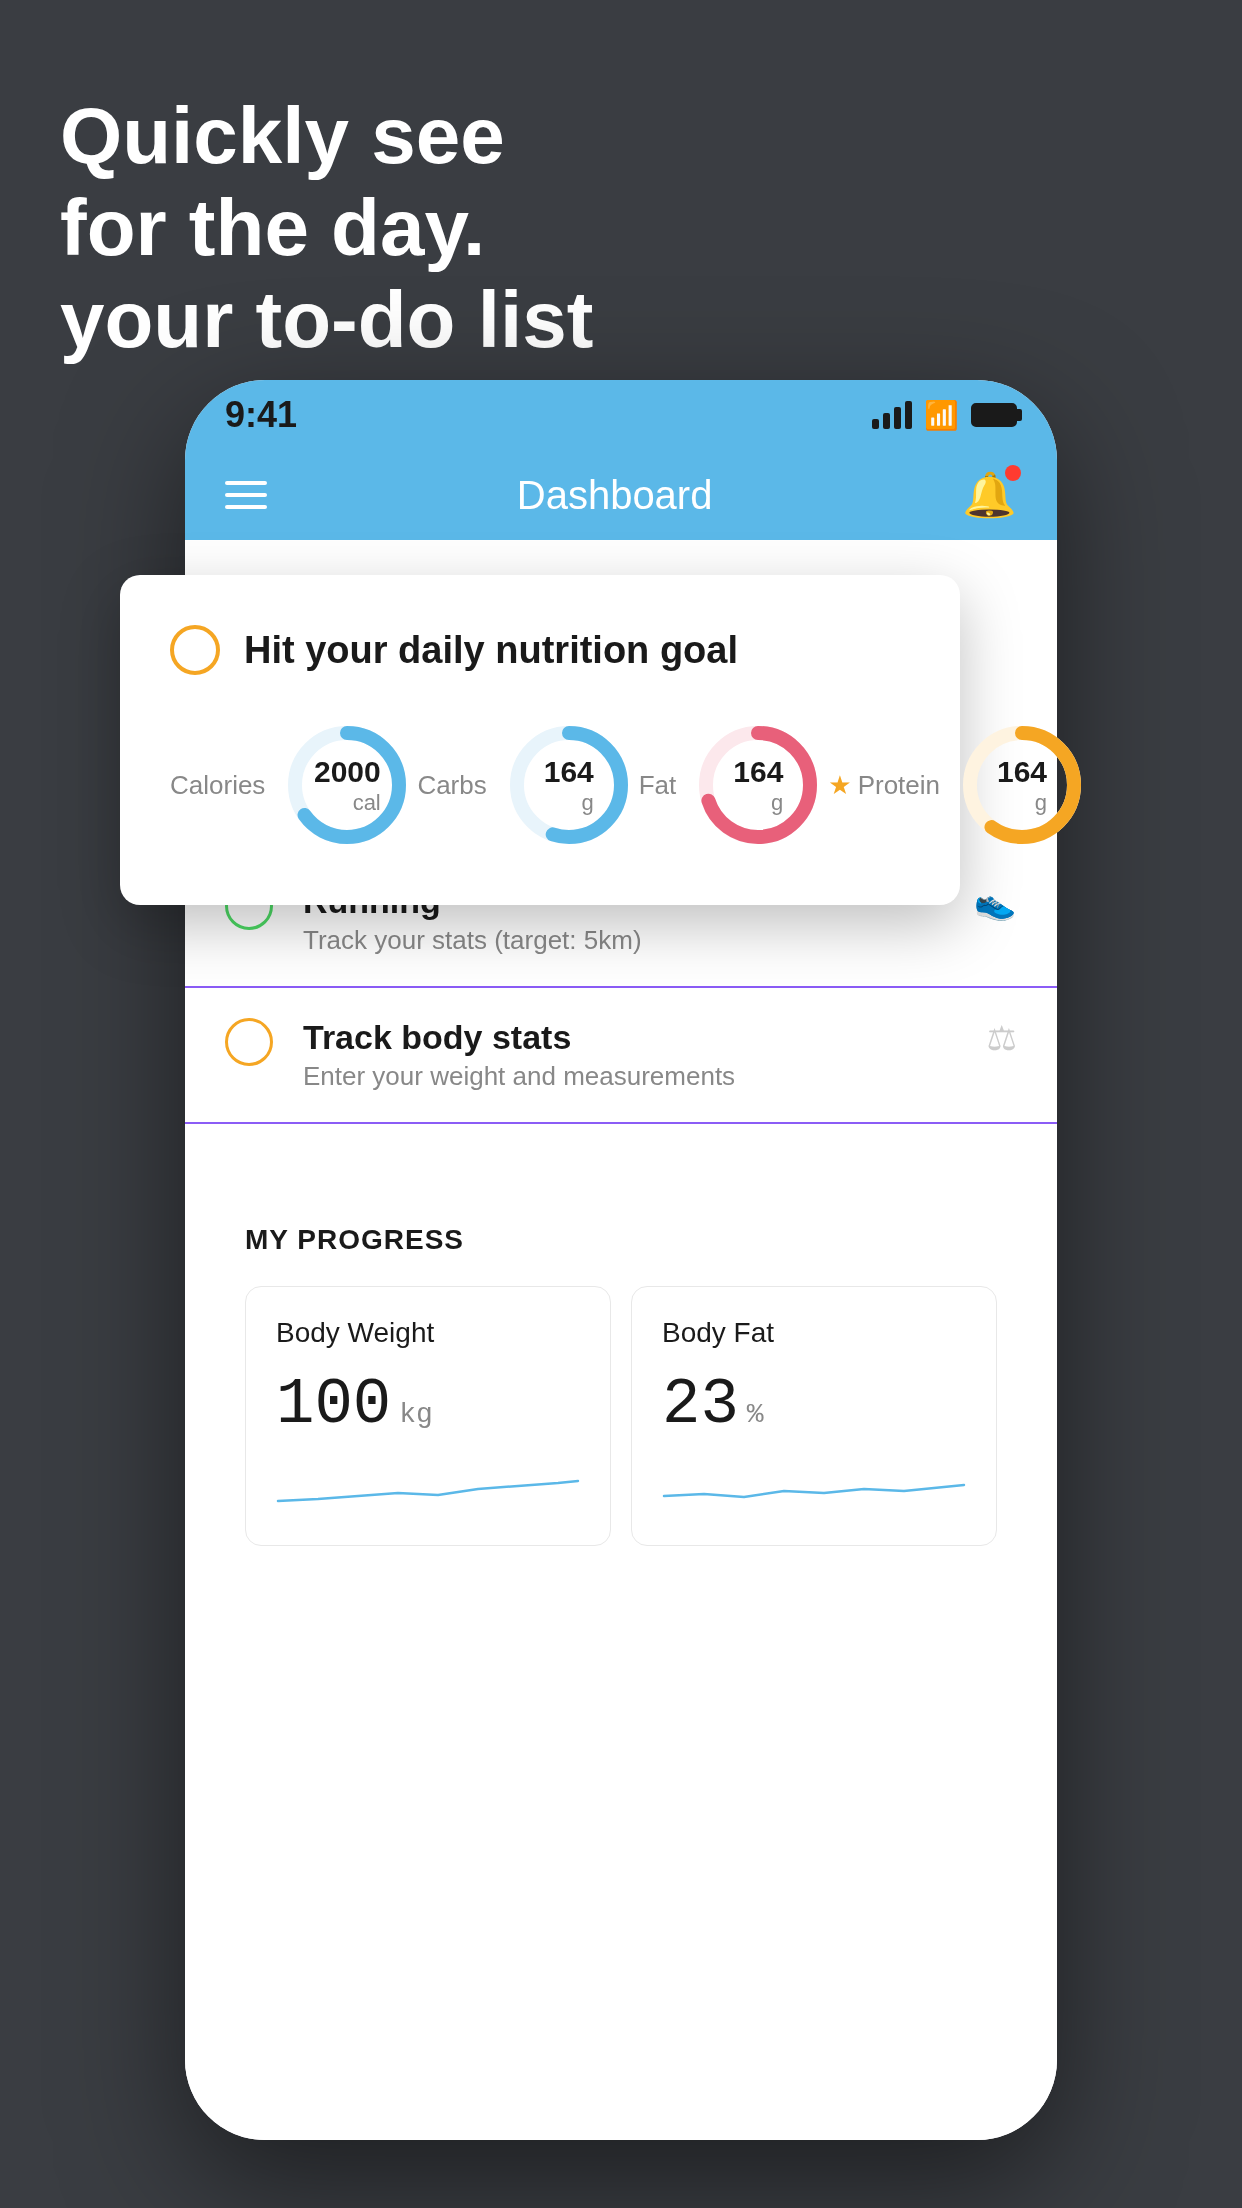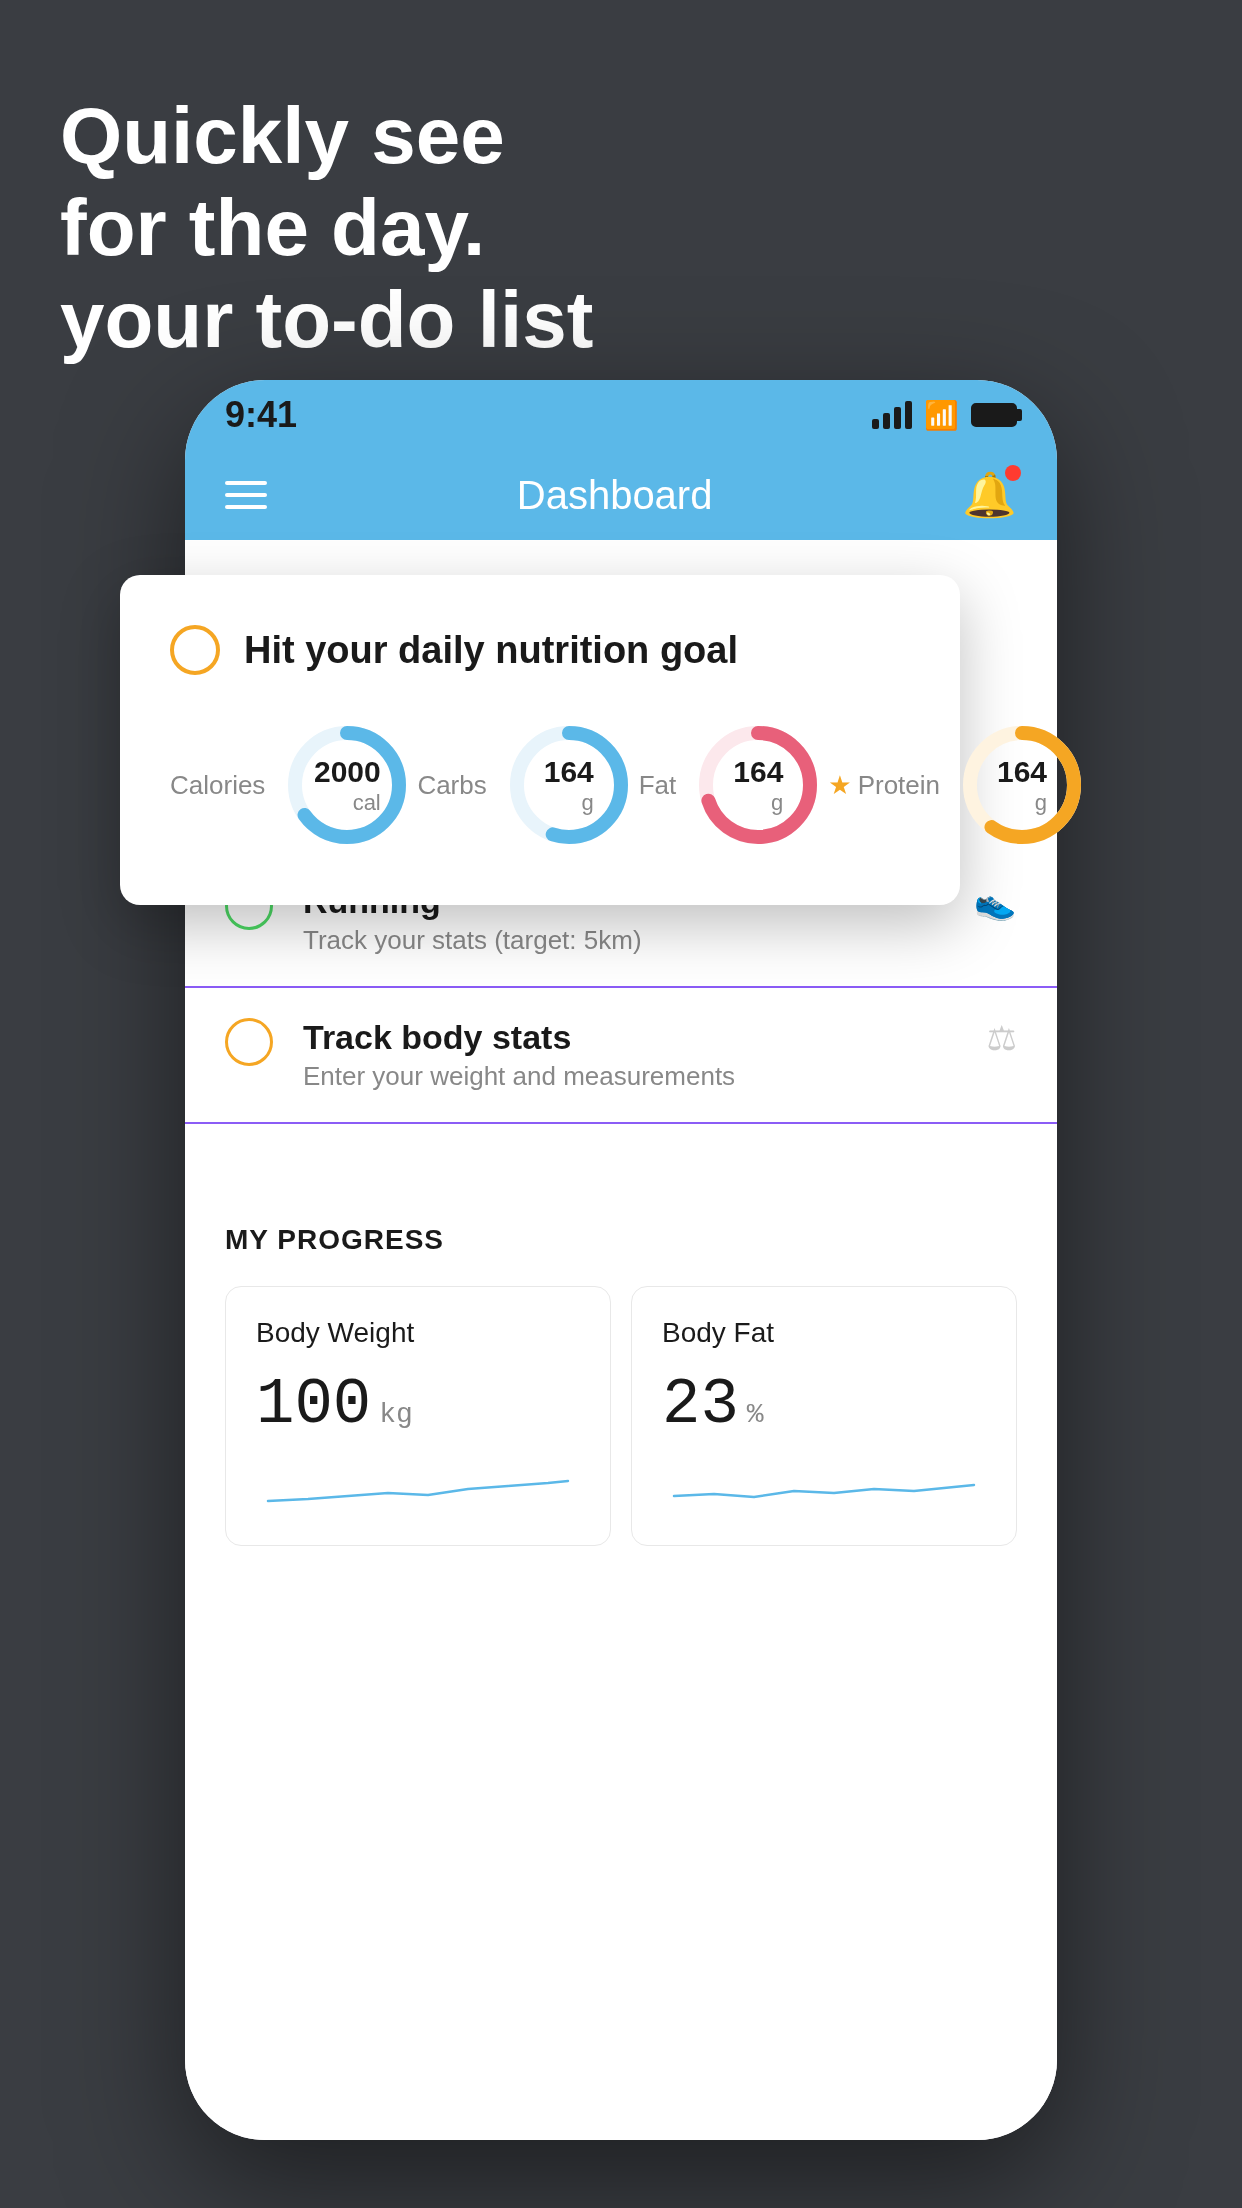--- a/index.html
+++ b/index.html
@@ -271,21 +271,21 @@
       color: #888;
       margin-top: 4px;
     }
     .todo-item-icon {
       font-size: 34px;
       color: #ccc;
     }
 
     
     .progress-section {
-      padding: 40px 40px 0;
+      padding: 40px 60px 0;
     }
     .progress-title {
       font-size: 28px;
       font-weight: 800;
       letter-spacing: 1px;
       color: #1a1a1a;
       text-transform: uppercase;
       margin-bottom: 30px;
     }
     .progress-cards {

